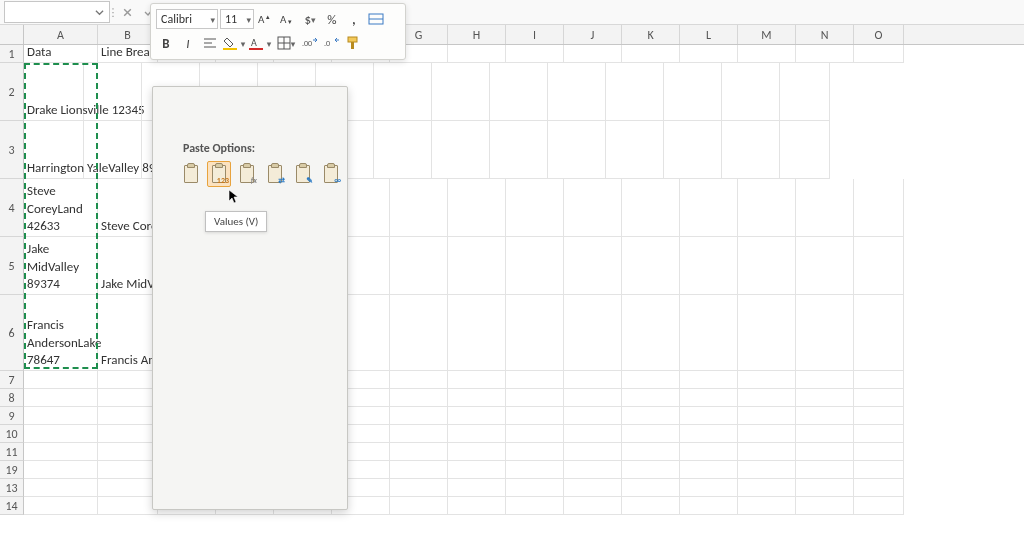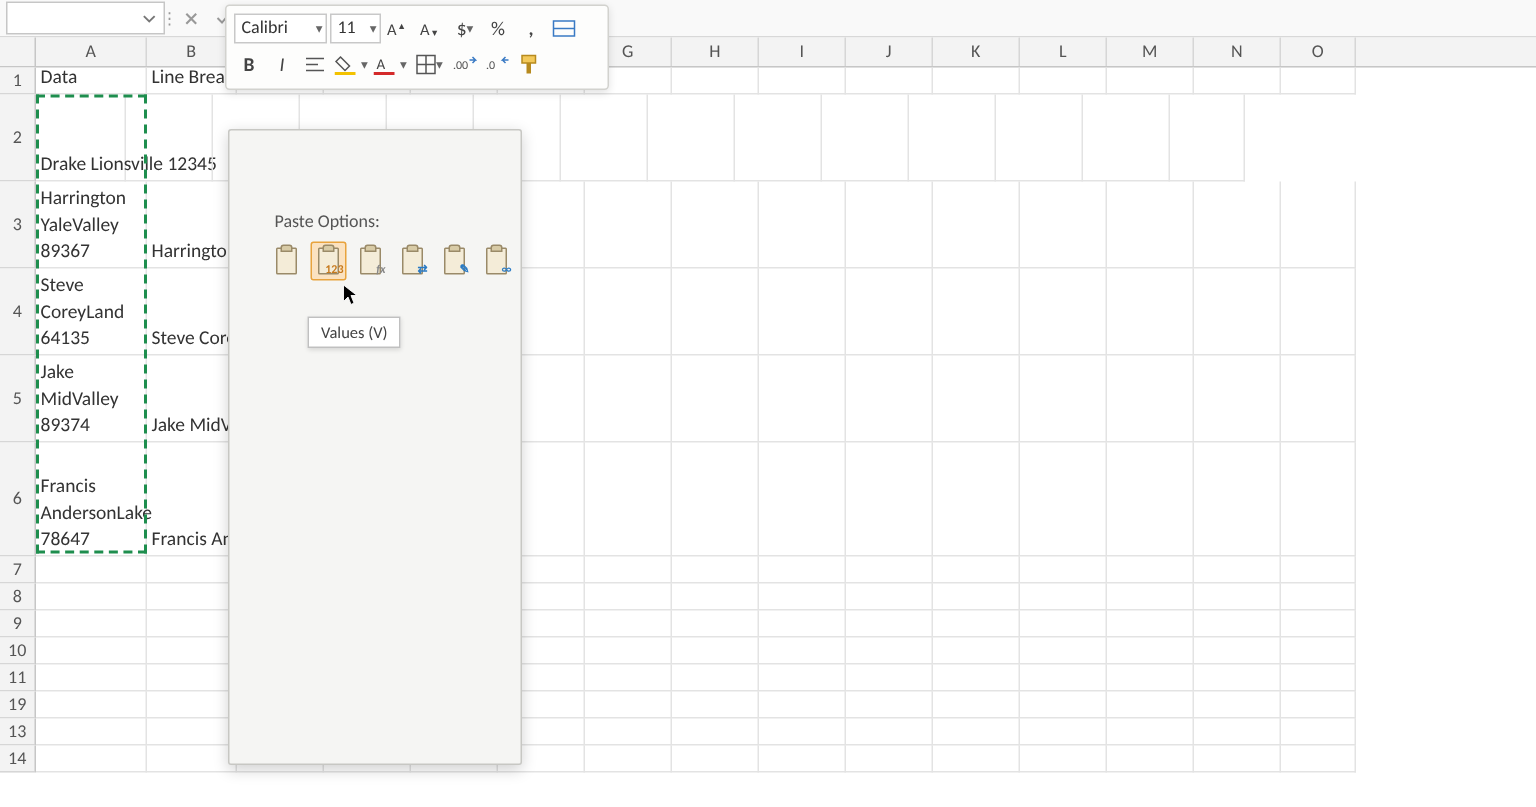--- a/index.html
+++ b/index.html
@@ -142,21 +142,21 @@
     left:152px; top:86px;
     width:196px; height:424px;
     background:#f5f5f3;
     border:1px solid #c7c7c3;
     box-shadow:0 3px 10px rgba(0,0,0,0.18);
     border-radius:2px;
     padding-top:50px;
   }
   .cm-header {
     position:absolute; top:54px; left:30px;
-    font-size:12px; color:#555; font-weight:400;
+    font-size:12px; color:#555; font-weight:700;
   }
   .paste-icons {
     position:absolute; top:74px; left:26px;
     display:flex; gap:4px;
   }
   .paste-icon {
     width:24px;height:26px;
     display:flex;align-items:center;justify-content:center;
     cursor:pointer;border-radius:2px;position:relative;
   }
@@ -270,43 +270,40 @@
       <div class="cell" style="width: 58px; height: 58px;"></div>
       <div class="cell" style="width: 58px; height: 58px;"></div>
       <div class="cell" style="width: 58px; height: 58px;"></div>
       <div class="cell" style="width: 58px; height: 58px;"></div>
       <div class="cell" style="width: 58px; height: 58px;"></div>
       <div class="cell" style="width: 58px; height: 58px;"></div>
       <div class="cell" style="width: 50px; height: 58px;"></div>
     </div>
   <div class="row tall">
     <div class="row-h">3</div>
-    <div class="cell" style="width:74px">Harrington
-YaleValley
-89367</div>
     <div class="cell nowrap" style="width:60px">Harrington YaleValley 89367</div>
   <div class="cell" style="width: 58px; height: 58px;"></div>
       <div class="cell" style="width: 58px; height: 58px;"></div>
       <div class="cell" style="width: 58px; height: 58px;"></div>
       <div class="cell" style="width: 58px; height: 58px;"></div>
       <div class="cell" style="width: 58px; height: 58px;"></div>
       <div class="cell" style="width: 58px; height: 58px;"></div>
       <div class="cell" style="width: 58px; height: 58px;"></div>
       <div class="cell" style="width: 58px; height: 58px;"></div>
       <div class="cell" style="width: 58px; height: 58px;"></div>
       <div class="cell" style="width: 58px; height: 58px;"></div>
       <div class="cell" style="width: 58px; height: 58px;"></div>
       <div class="cell" style="width: 58px; height: 58px;"></div>
       <div class="cell" style="width: 50px; height: 58px;"></div>
     </div>
   <div class="row tall">
     <div class="row-h">4</div>
     <div class="cell" style="width:74px">Steve
 CoreyLand
-64135</div>
+42633</div>
     <div class="cell nowrap" style="width:60px">Steve CoreyLand 73864</div>
   <div class="cell" style="width: 58px; height: 58px;"></div>
       <div class="cell" style="width: 58px; height: 58px;"></div>
       <div class="cell" style="width: 58px; height: 58px;"></div>
       <div class="cell" style="width: 58px; height: 58px;"></div>
       <div class="cell" style="width: 58px; height: 58px;"></div>
       <div class="cell" style="width: 58px; height: 58px;"></div>
       <div class="cell" style="width: 58px; height: 58px;"></div>
       <div class="cell" style="width: 58px; height: 58px;"></div>
       <div class="cell" style="width: 58px; height: 58px;"></div>

